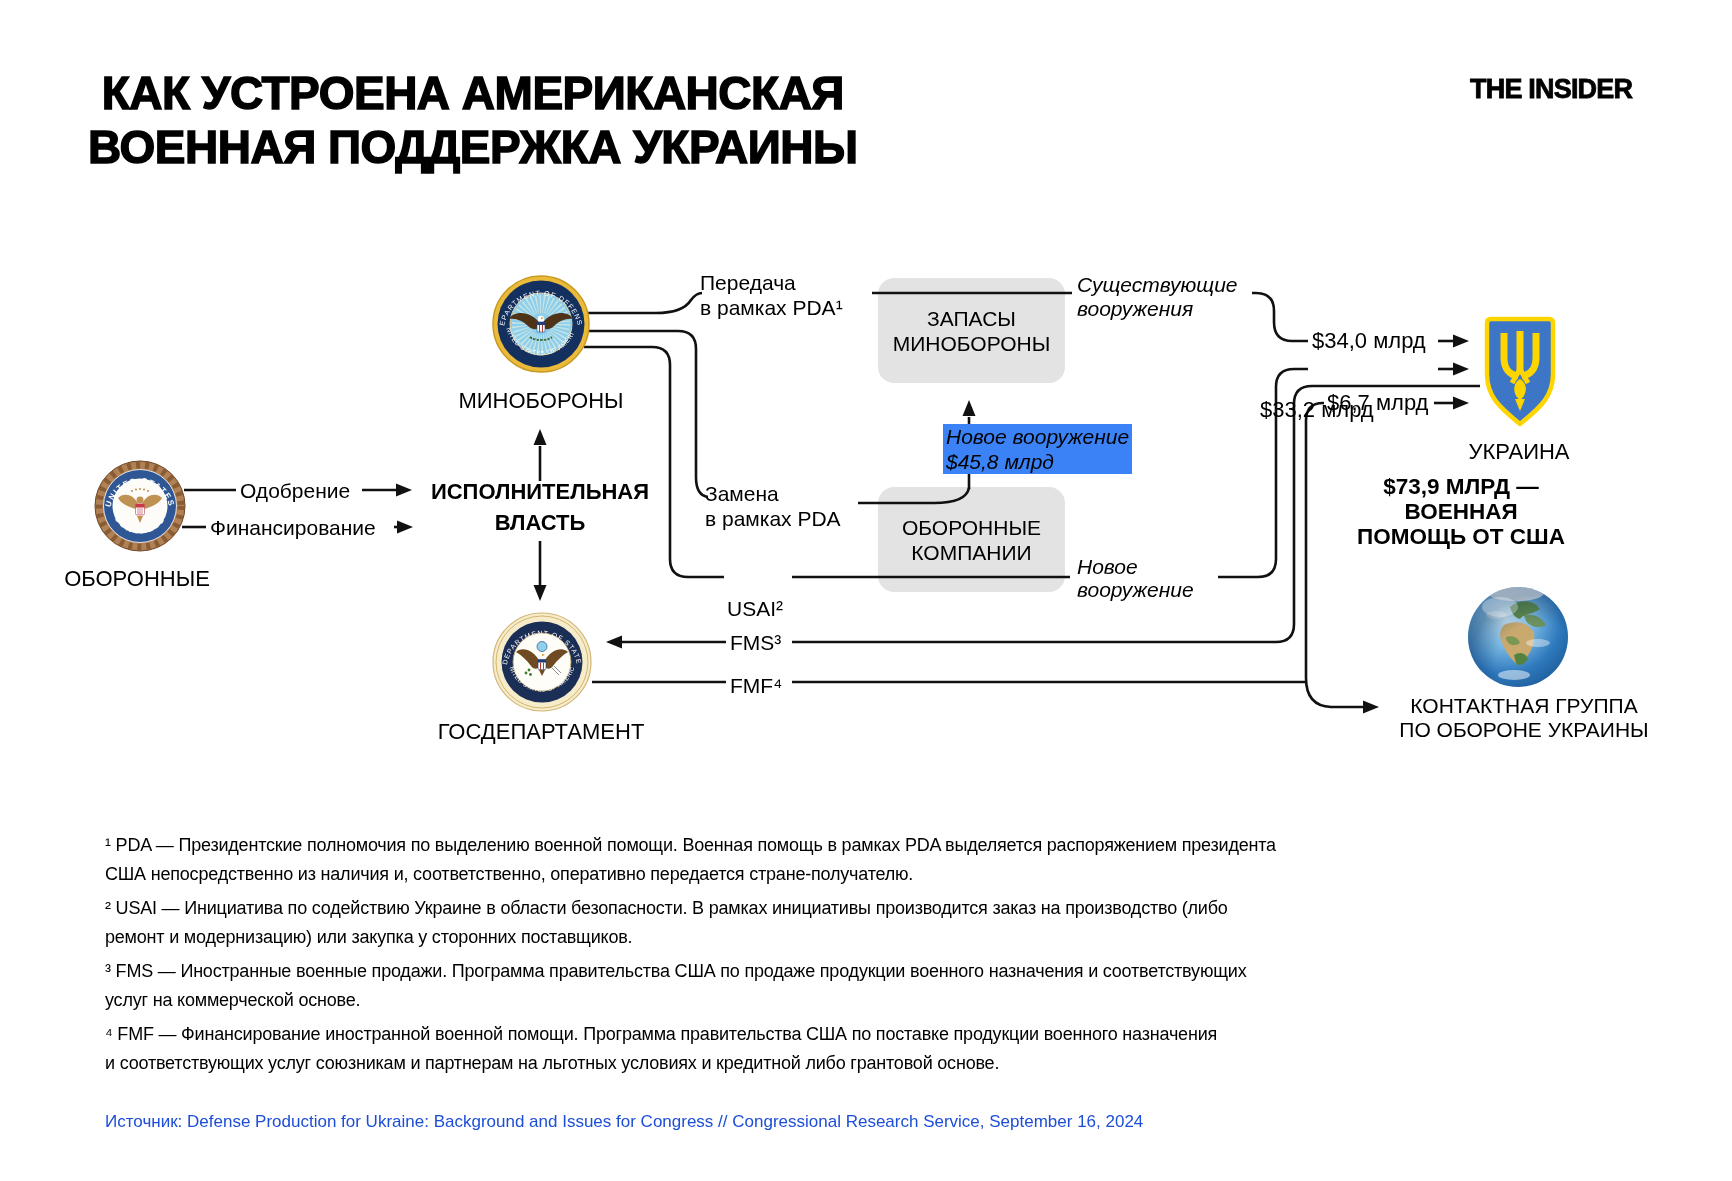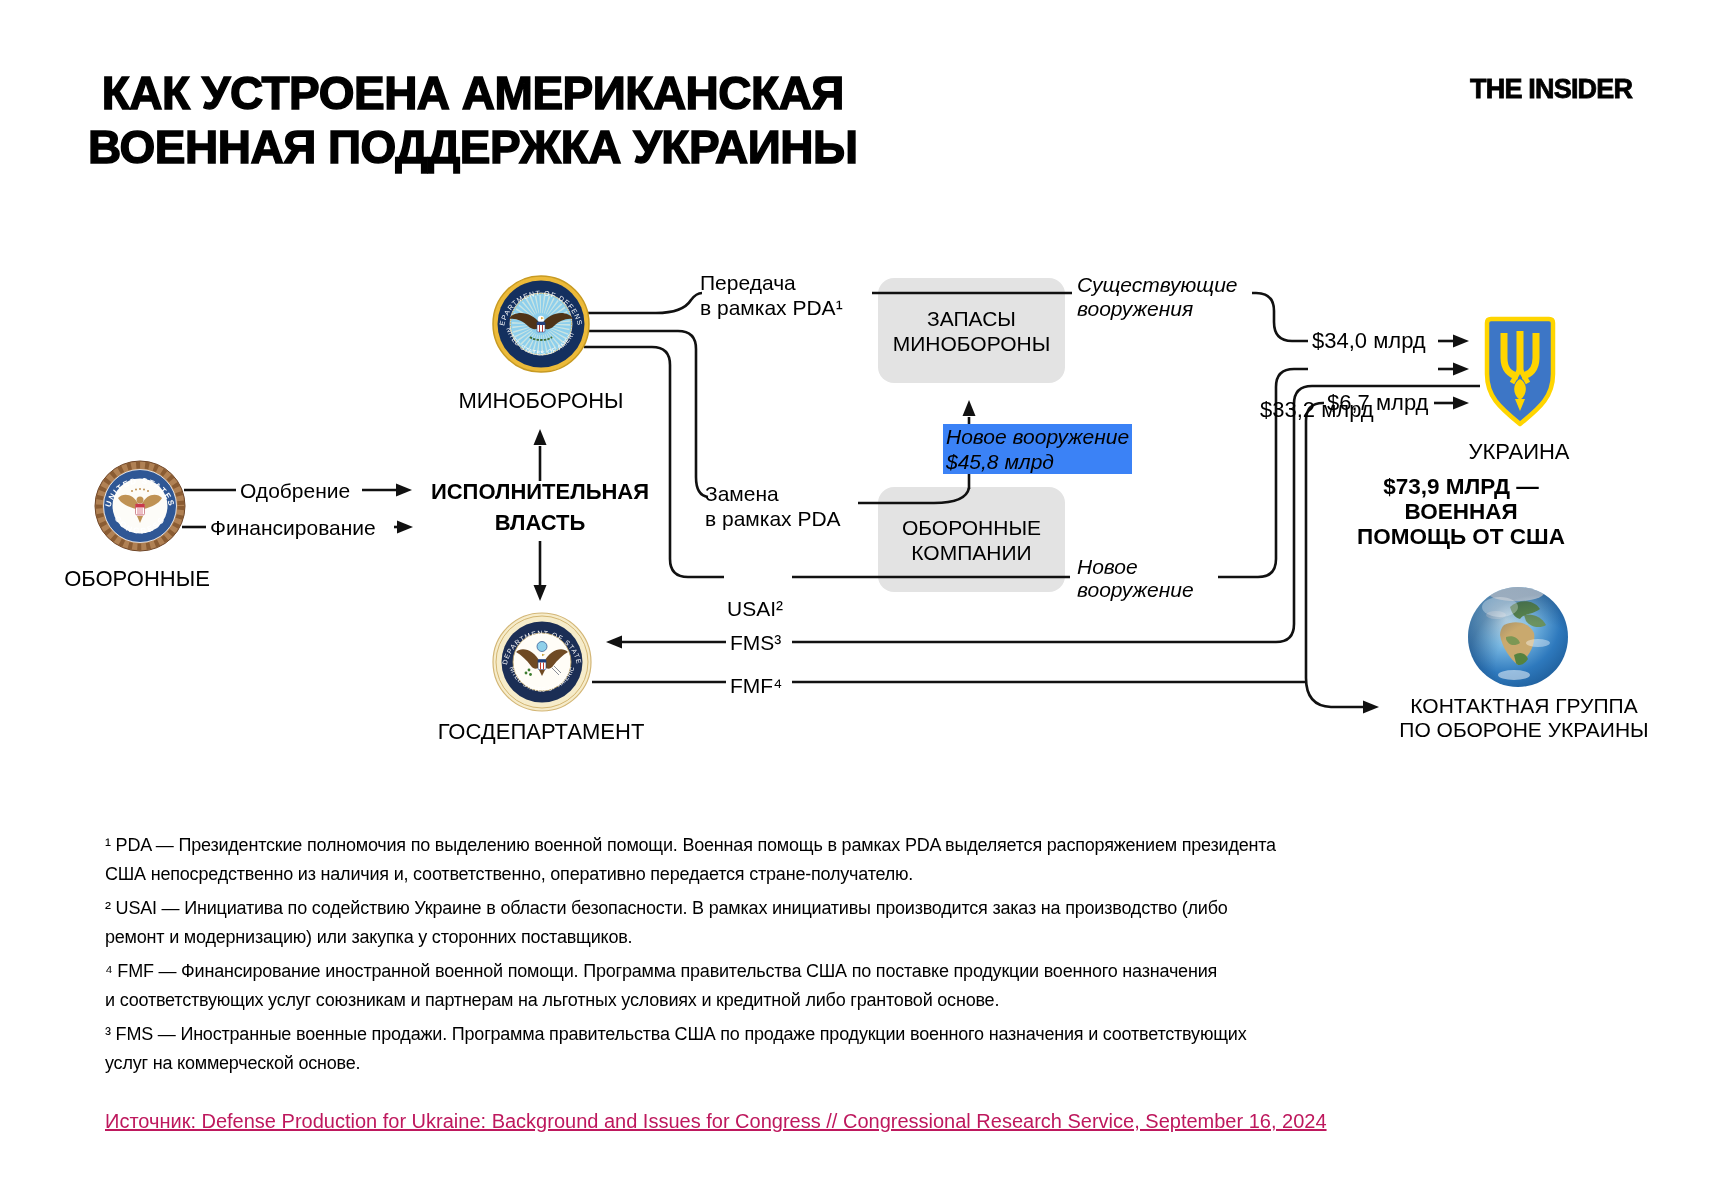--- a/index.html
+++ b/index.html
@@ -19,21 +19,21 @@
             display:flex;flex-direction:column;align-items:center;justify-content:center;
             font-size:21px;line-height:25px;text-align:center;z-index:1;}
   .connectors{position:absolute;left:0;top:0;z-index:2;pointer-events:none;}
   .connectors path{fill:none;stroke:#111;stroke-width:2.6px;}
   .connectors polygon{fill:#111;stroke:none;}
   .seal{position:absolute;z-index:3;}
   .masked{background:#3b82f6;padding:0 3px;}
   .footnotes{position:absolute;left:105px;top:831px;width:1560px;z-index:3;}
   .footnotes p{margin:0 0 5px 0;font-size:18px;line-height:29px;letter-spacing:-0.2px;}
   .footnotes .fl{white-space:nowrap;}
-  .source{font-size:20px;line-height:29px;color:#be185d;margin-top:29px;white-space:nowrap;text-decoration:underline;}
+  .source{font-size:17px;line-height:29px;color:#1d4ed8;margin-top:29px;white-space:nowrap;}
   .seal svg text{font-family:"Liberation Sans",sans-serif;}
 </style>
 </head>
 <body>
 
 <div class="canvas">
 
   <div class="abs title">
     <div>КАК УСТРОЕНА АМЕРИКАНСКАЯ</div>
     <div>ВОЕННАЯ ПОДДЕРЖКА УКРАИНЫ</div>
@@ -294,23 +294,23 @@
   <div class="footnotes">
     <p>
       <span class="fl">¹ PDA — Президентские полномочия по выделению военной помощи. Военная помощь в рамках PDA выделяется распоряжением президента</span><br>
       <span class="fl">США непосредственно из наличия и, соответственно, оперативно передается стране-получателю.</span>
     </p>
     <p>
       <span class="fl">² USAI — Инициатива по содействию Украине в области безопасности. В рамках инициативы производится заказ на производство (либо</span><br>
       <span class="fl">ремонт и модернизацию) или закупка у сторонних поставщиков.</span>
     </p>
     <p>
+      <span class="fl">³ FMS — Иностранные военные продажи. Программа правительства США по продаже продукции военного назначения и соответствующих</span><br>
+      <span class="fl">услуг на коммерческой основе.</span>
+    </p>
+    <p>
       <span class="fl">⁴ FMF — Финансирование иностранной военной помощи. Программа правительства США по поставке продукции военного назначения</span><br>
       <span class="fl">и соответствующих услуг союзникам и партнерам на льготных условиях и кредитной либо грантовой основе.</span>
     </p>
-    <p>
-      <span class="fl">³ FMS — Иностранные военные продажи. Программа правительства США по продаже продукции военного назначения и соответствующих</span><br>
-      <span class="fl">услуг на коммерческой основе.</span>
-    </p>
     <div class="source">Источник: Defense Production for Ukraine: Background and Issues for Congress // Congressional Research Service, September 16, 2024</div>
   </div>
 
 </div>
 
 </body></html>

